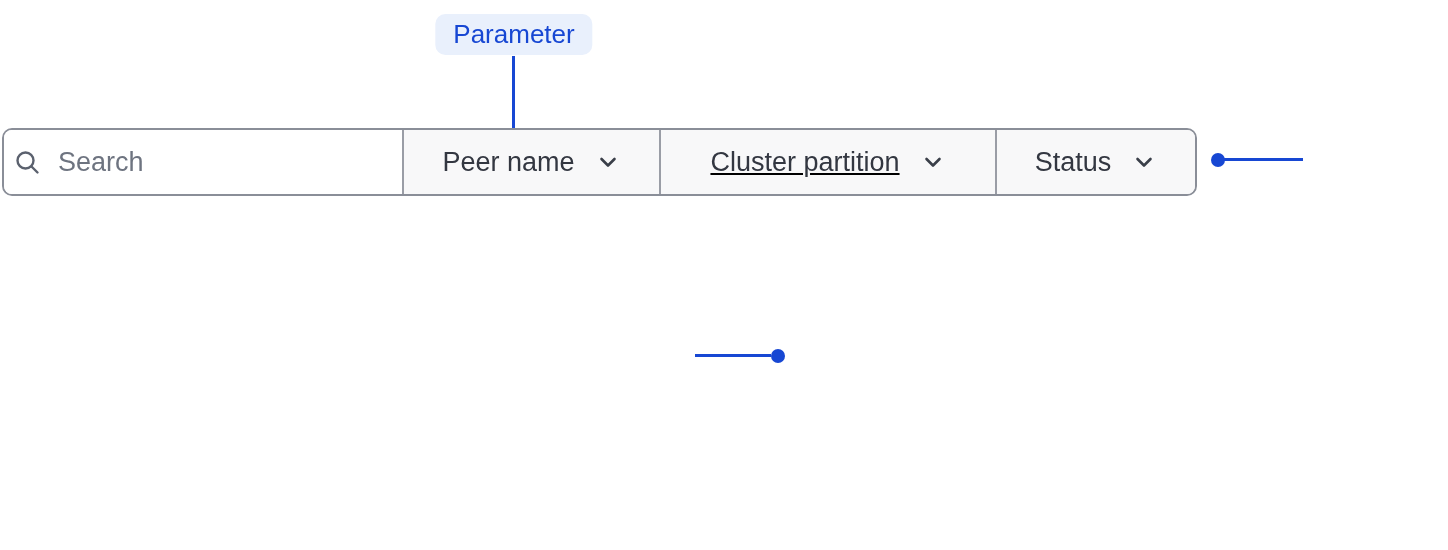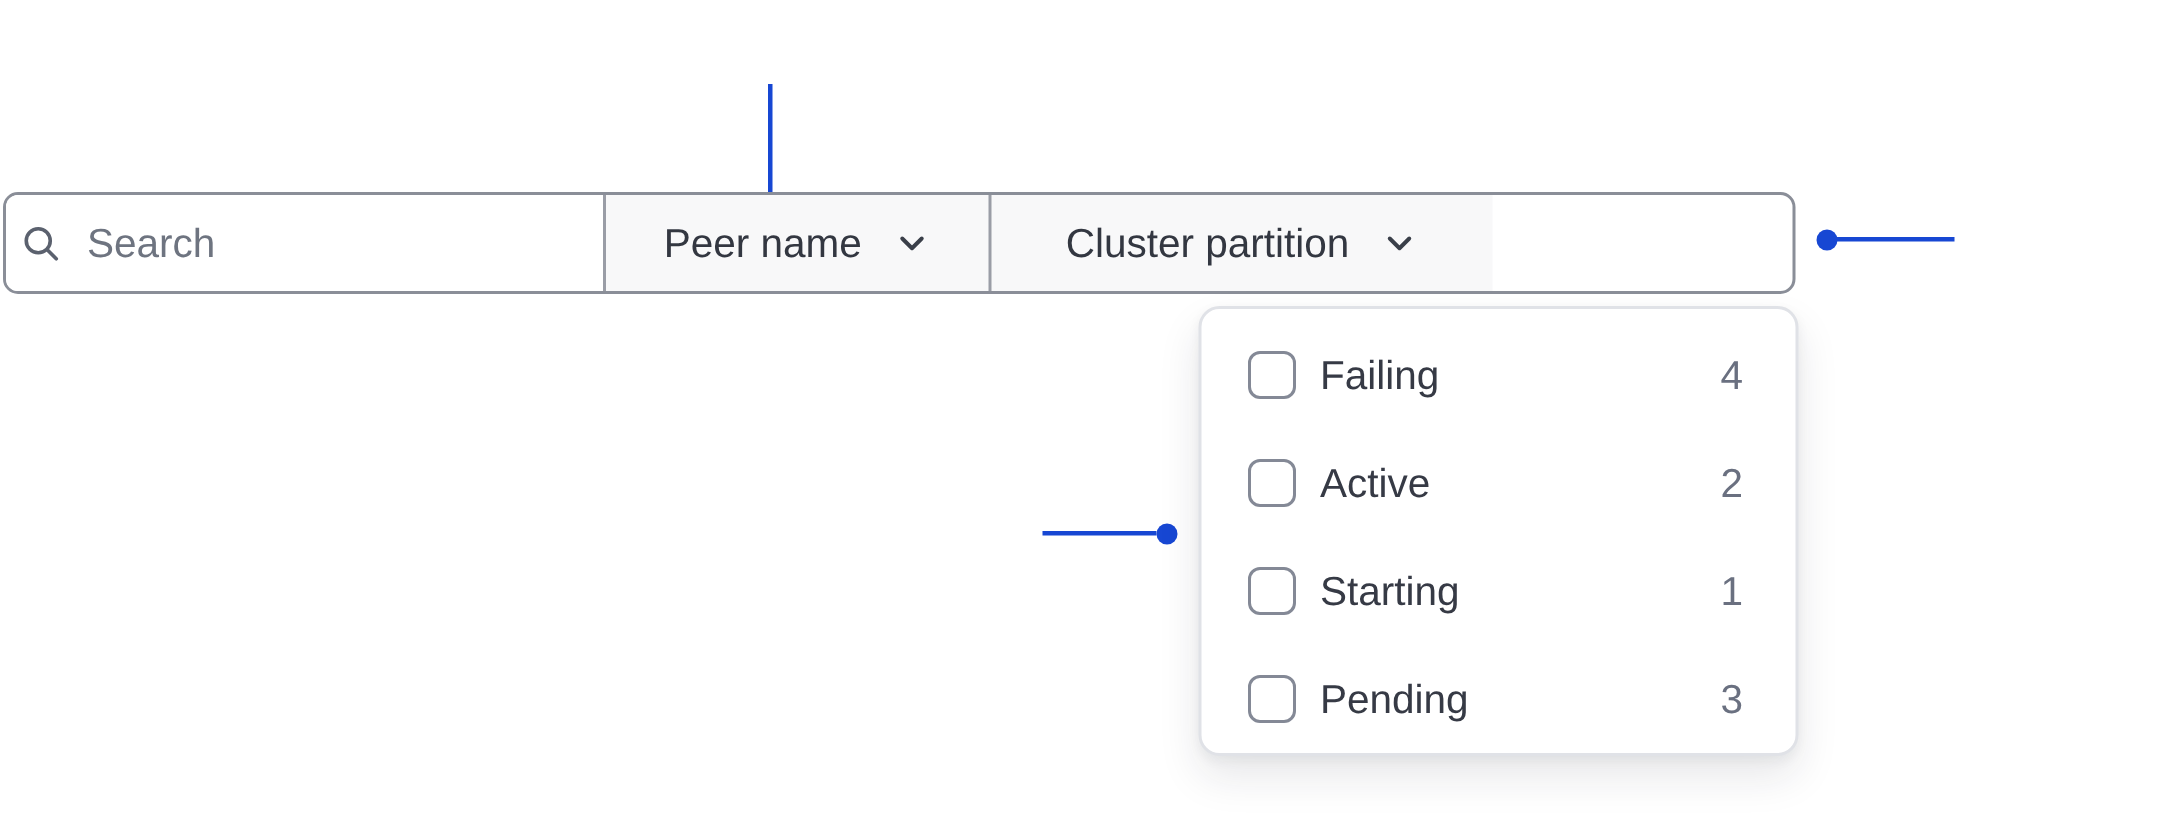--- a/index.html
+++ b/index.html
@@ -20,21 +20,21 @@
   .seg + .seg { border-left: 2px solid #9A9DA6; }
   .seg-search {
     width: 398px; background: #ffffff; padding-left: 10px; gap: 17px;
   }
   .seg-search .placeholder { color: #6E7480; font-size: 27px; }
   .seg-dd {
     background: #F8F8F9; justify-content: center; gap: 20px; cursor: pointer;
   }
   .seg-dd .dd-label { color: #333741; font-size: 27px; }
   .seg-peer { width: 257px; }
-  .seg-cluster { width: 336px; }
+  .seg-cluster { width: 336px; text-decoration: underline; }
   .seg-status { flex: 1; }
   .icon-svg { display: block; flex: 0 0 auto; }
 
   
   .panel {
     position: absolute; left: 799px; top: 204px; width: 400px; height: 300px;
     background: #ffffff; border: 2px solid #E0E2E7; border-radius: 14px;
     box-shadow: 0 14px 28px rgba(25,30,45,0.10), 0 3px 8px rgba(25,30,45,0.05);
     padding-top: 8px;
   }
@@ -68,20 +68,21 @@
   }
   .dot-parameter { left: 506px; top: 135px; }
   .dot-filterbar { left: 1211px; top: 153px; }
   .dot-values    { left: 771px; top: 349px; }
 </style>
 </head>
 <body>
 
 <div class="canvas">
 
+  <div class="pill pill-parameter">Parameter</div>
   <div class="leader leader-parameter"></div>
   <div class="dot dot-parameter"></div>
 
   <div class="filterbar">
     <div class="seg seg-search">
       <svg class="icon-svg" width="27" height="27" viewBox="0 0 27 27" fill="none">
         <circle cx="11.5" cy="11.5" r="8" stroke="#5B616E" stroke-width="2.4"></circle>
         <line x1="17.5" y1="17.5" x2="23.5" y2="23.5" stroke="#5B616E" stroke-width="2.4" stroke-linecap="round"></line>
       </svg>
       <span class="placeholder">Search</span>
@@ -94,44 +95,28 @@
       </svg>
     </div>
 
     <div class="seg seg-dd seg-cluster">
       <span class="dd-label">Cluster partition</span>
       <svg class="icon-svg" width="26" height="26" viewBox="0 0 26 26" fill="none">
         <path d="M6.5 10 L13 16.5 L19.5 10" stroke="#3A3F49" stroke-width="2.6" stroke-linecap="round" stroke-linejoin="round"></path>
       </svg>
     </div>
 
+    <div class="seg seg-dd seg-status">
+      <span class="dd-label">Status</span>
+      <svg class="icon-svg" width="26" height="26" viewBox="0 0 26 26" fill="none">
+        <path d="M6.5 10 L13 16.5 L19.5 10" stroke="#3A3F49" stroke-width="2.6" stroke-linecap="round" stroke-linejoin="round"></path>
+      </svg>
+    </div>
   </div>
 
   <div class="dot dot-filterbar"></div>
   <div class="leader leader-filterbar"></div>
 
   <div class="leader leader-values"></div>
   <div class="dot dot-values"></div>
 
-  <div class="panel">
-    <div class="opt-row">
-      <div class="checkbox"></div>
-      <span class="opt-label">Failing</span>
-      <span class="opt-count">4</span>
-    </div>
-    <div class="opt-row">
-      <div class="checkbox"></div>
-      <span class="opt-label">Active</span>
-      <span class="opt-count">2</span>
-    </div>
-    <div class="opt-row">
-      <div class="checkbox"></div>
-      <span class="opt-label">Starting</span>
-      <span class="opt-count">1</span>
-    </div>
-    <div class="opt-row">
-      <div class="checkbox"></div>
-      <span class="opt-label">Pending</span>
-      <span class="opt-count">3</span>
-    </div>
-  </div>
 
 </div>
 
 </body></html>

